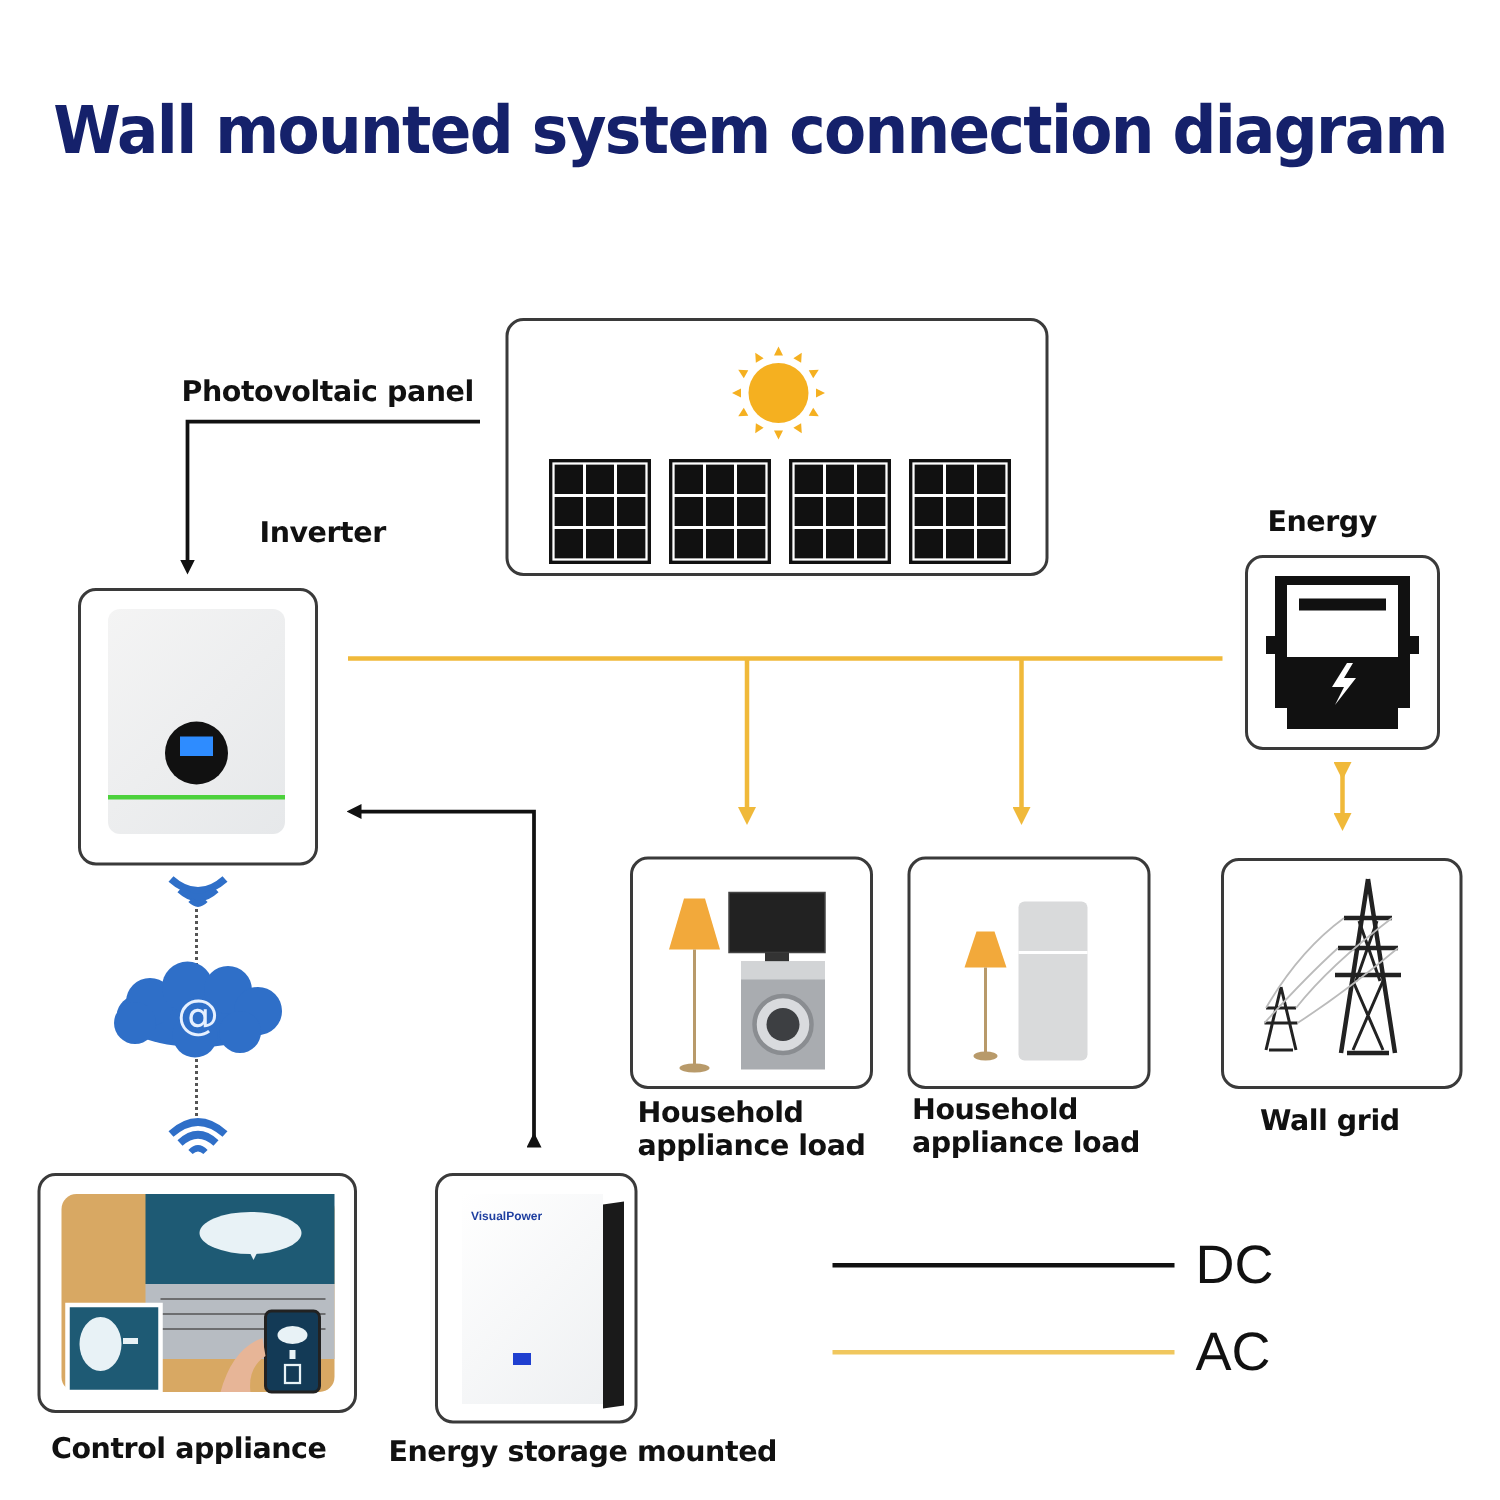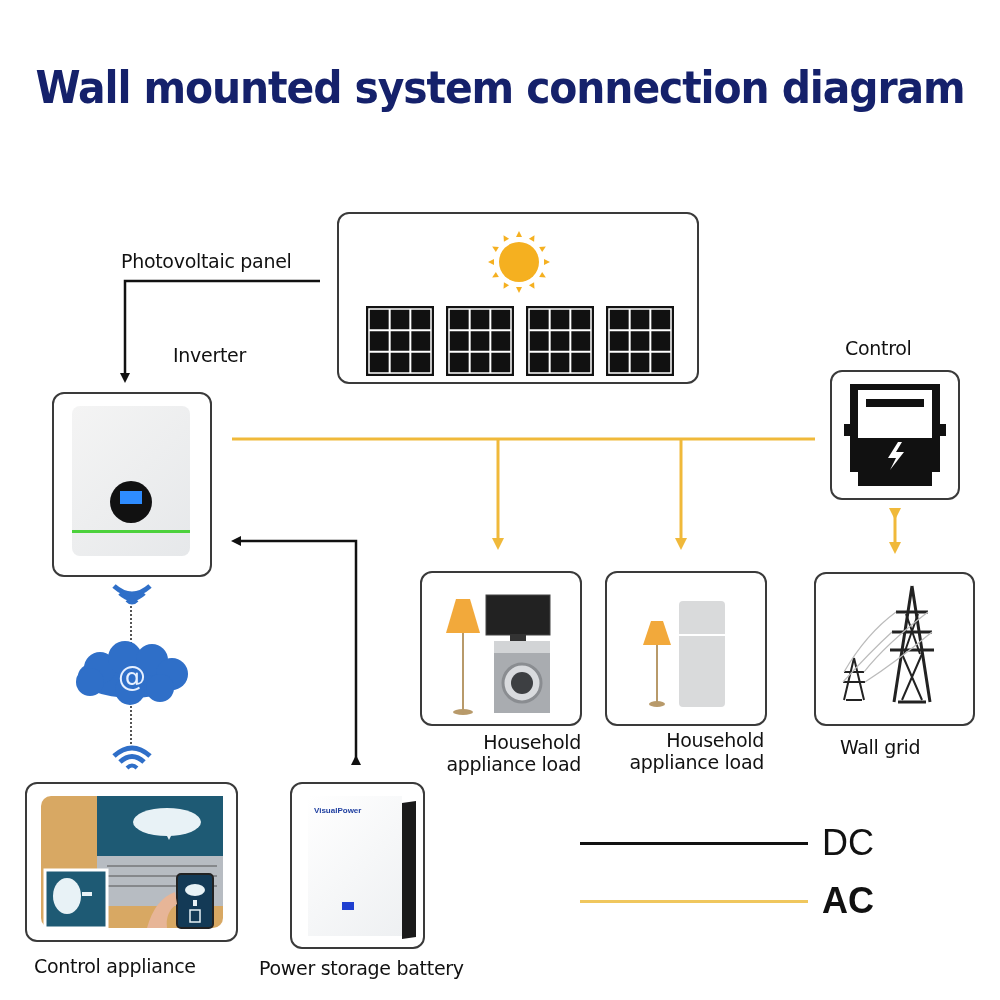--- a/index.html
+++ b/index.html
@@ -1,20 +1,20 @@
 <!DOCTYPE html>
 <html><head>
 <meta charset="utf-8">
 <style>
   html, body { margin:0; padding:0; background:#ffffff; }
   body { width:1000px; height:1000px; position:relative; overflow:hidden; font-family:"DejaVu Sans", sans-serif; }
   .abs { position:absolute; }
   .title { left:0; top:62px; width:1000px; text-align:center; font-family:"DejaVu Sans", sans-serif; font-weight:bold; font-size:44px; color:#15216b; letter-spacing:-1.2px; transform:scaleX(0.93); transform-origin:center; }
-  .lbl { font-family:"DejaVu Sans", sans-serif; font-weight:normal; color:#111; font-size:19px; white-space:nowrap; letter-spacing:-0.3px; }
-  .lbl-c { text-align:right; line-height:22px; }
+  .lbl { font-family:"DejaVu Sans", sans-serif; font-weight:bold; color:#111; font-size:19px; white-space:nowrap; letter-spacing:-0.3px; }
+  .lbl-c { text-align:left; line-height:22px; }
   .box { border:2px solid #3a3a3a; border-radius:12px; background:#fff; box-sizing:border-box; }
   svg.wires { position:absolute; left:0; top:0; }
   .legend-text { font-family:"Liberation Sans", sans-serif; font-size:36px; color:#111; }
 </style>
 </head>
 <body>
 
 <div class="abs title">Wall mounted system connection diagram</div>
 
 <svg class="wires" width="1000" height="1000">
@@ -163,23 +163,23 @@
 </div>
 <div class="abs lbl" style="left:34px; top:955px;">Control appliance</div>
 
 <div class="abs box" style="left:290px; top:782px; width:135px; height:167px;">
   <div class="abs" style="left:16px; top:12px; width:94px; height:140px; background:linear-gradient(135deg,#ffffff,#eef0f2);">
     <div class="abs" style="left:6px; top:10px; font-family:'Liberation Sans',sans-serif; font-size:8px; font-weight:bold; color:#1f3fa0;">VisualPower</div>
     <div class="abs" style="left:34px; top:106px; width:12px; height:8px; background:#1f3fd0;"></div>
   </div>
   <div class="abs" style="left:110px; top:18px; width:14px; height:136px; background:#1a1a1a; transform:skewY(-8deg);"></div>
 </div>
-<div class="abs lbl" style="left:259px; top:957px;">Power storage battery</div>
-
-<div class="abs lbl" style="left:845px; top:337px;">Control</div>
+<div class="abs lbl" style="left:259px; top:957px;">Energy storage mounted</div>
+
+<div class="abs lbl" style="left:845px; top:337px;">Energy</div>
 <div class="abs box" style="left:830px; top:370px; width:130px; height:130px;">
   <svg width="126" height="126">
     <rect x="18" y="12" width="90" height="88" fill="#111"></rect>
     <rect x="12" y="52" width="6" height="12" fill="#111"></rect>
     <rect x="108" y="52" width="6" height="12" fill="#111"></rect>
     <rect x="26" y="18" width="74" height="48" fill="#fff"></rect>
     <rect x="34" y="27" width="58" height="8" fill="#111"></rect>
     <polygon points="66,70 56,86 64,86 58,98 72,80 64,80 70,70" fill="#fff"></polygon>
     <rect x="26" y="100" width="74" height="14" fill="#111"></rect>
   </svg>
@@ -231,18 +231,18 @@
     <g stroke="#bbb" stroke-width="1.2" fill="none">
       <path d="M28,98 Q50,60 80,38"></path>
         <path d="M48,98 Q70,70 112,38"></path>
       <path d="M27,108 Q54,78 76,58"></path>
         <path d="M49,108 Q80,88 116,58"></path>
     </g>
   </svg>
 </div>
 <div class="abs lbl" style="left:840px; top:736px;">Wall grid</div>
 
-<div class="abs" style="left:580px; top:820px; width:300px; height:110px;">
+<div class="abs" style="left:555px; top:820px; width:300px; height:110px;">
   <div class="abs" style="left:0; top:22px; width:228px; height:3px; background:#111;"></div>
   <div class="abs legend-text" style="left:242px; top:2px;">DC</div>
   <div class="abs" style="left:0; top:80px; width:228px; height:3px; background:#f0c75e;"></div>
-  <div class="abs legend-text" style="left:242px; top:60px;font-weight:bold;">AC</div>
+  <div class="abs legend-text" style="left:242px; top:60px;">AC</div>
 </div>
 
 </body></html>

